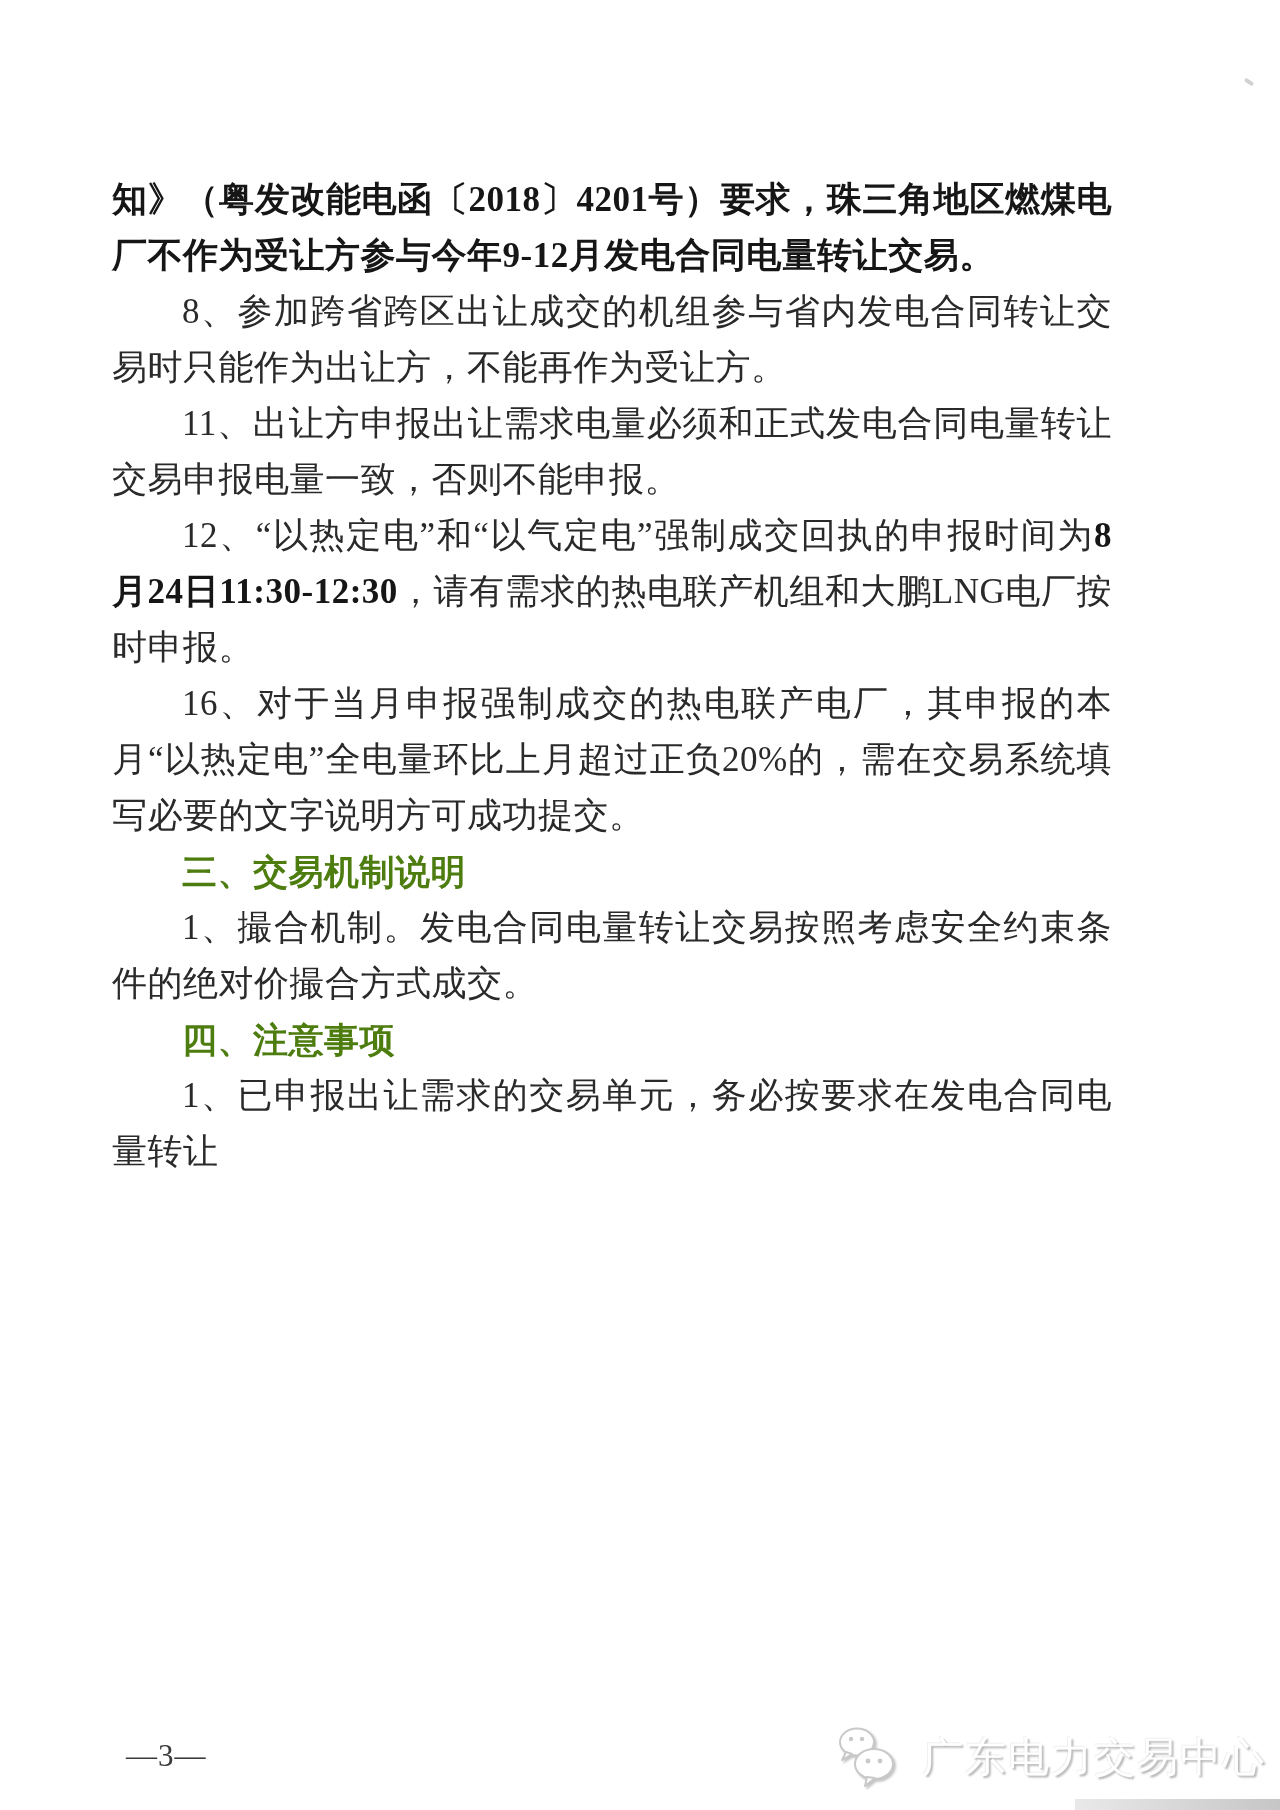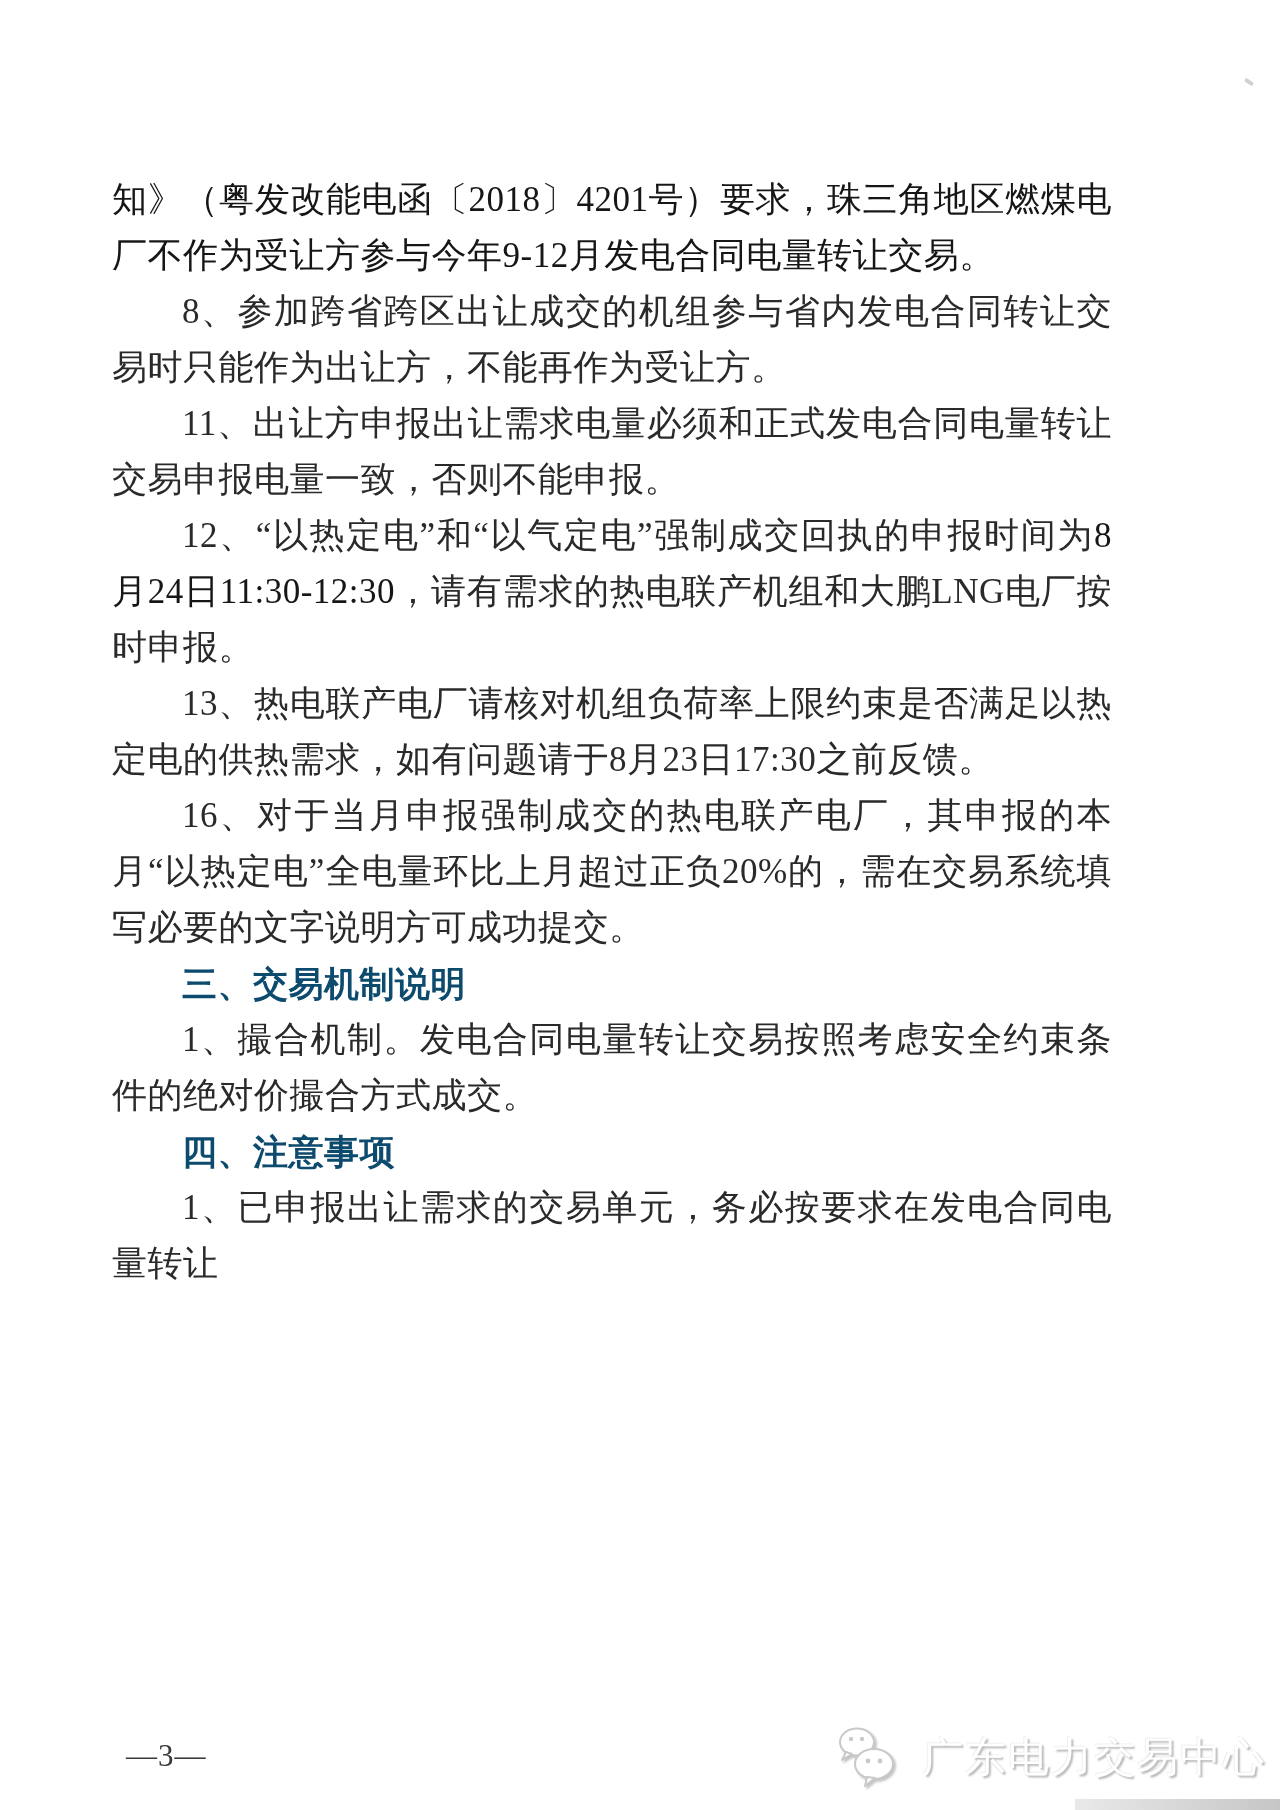--- a/index.html
+++ b/index.html
@@ -27,25 +27,25 @@
     text-align: justify;
     text-justify: inter-character;
     letter-spacing: 0.5px;
     color: #2a2a2a;
   }
   p.para {
     margin: 0;
     text-indent: 2em;
   }
   p.no-indent { text-indent: 0; }
-  .bold { font-weight: 400; color: #161616; }
+  .bold { font-weight: 700; color: #161616; }
   .heading {
     font-family: "Liberation Sans", "DejaVu Sans", sans-serif;
     font-weight: 700;
-    color: #0c4a6e;
+    color: #4d7c0f;
     text-indent: 2em;
   }
   .footer-pagenum {
     position: absolute;
     left: 126px;
     top: 1738px;
     font-size: 31px;
     letter-spacing: 1px;
     color: #3a3a3a;
     font-family: "Liberation Serif", "DejaVu Serif", serif;
@@ -97,21 +97,20 @@
   <main class="content">
 
     <p class="para no-indent bold">知》（粤发改能电函〔2018〕4201号）要求，珠三角地区燃煤电厂不作为受让方参与今年9-12月发电合同电量转让交易。</p>
 
     <p class="para">8、参加跨省跨区出让成交的机组参与省内发电合同转让交易时只能作为出让方，不能再作为受让方。</p>
 
     <p class="para">11、出让方申报出让需求电量必须和正式发电合同电量转让交易申报电量一致，否则不能申报。</p>
 
     <p class="para"><span>12、“以热定电”和“以气定电”强制成交回执的申报时间为</span><span class="bold">8月24日11:30-12:30</span><span>，请有需求的热电联产机组和大鹏LNG电厂按时申报。</span></p>
 
-    <p class="para">13、热电联产电厂请核对机组负荷率上限约束是否满足以热定电的供热需求，如有问题请于8月23日17:30之前反馈。</p>
 
     <p class="para">16、对于当月申报强制成交的热电联产电厂，其申报的本月“以热定电”全电量环比上月超过正负20%的，需在交易系统填写必要的文字说明方可成功提交。</p>
 
     <p class="para heading">三、交易机制说明</p>
 
     <p class="para">1、撮合机制。发电合同电量转让交易按照考虑安全约束条件的绝对价撮合方式成交。</p>
 
 
 
     <p class="para heading">四、注意事项</p>

